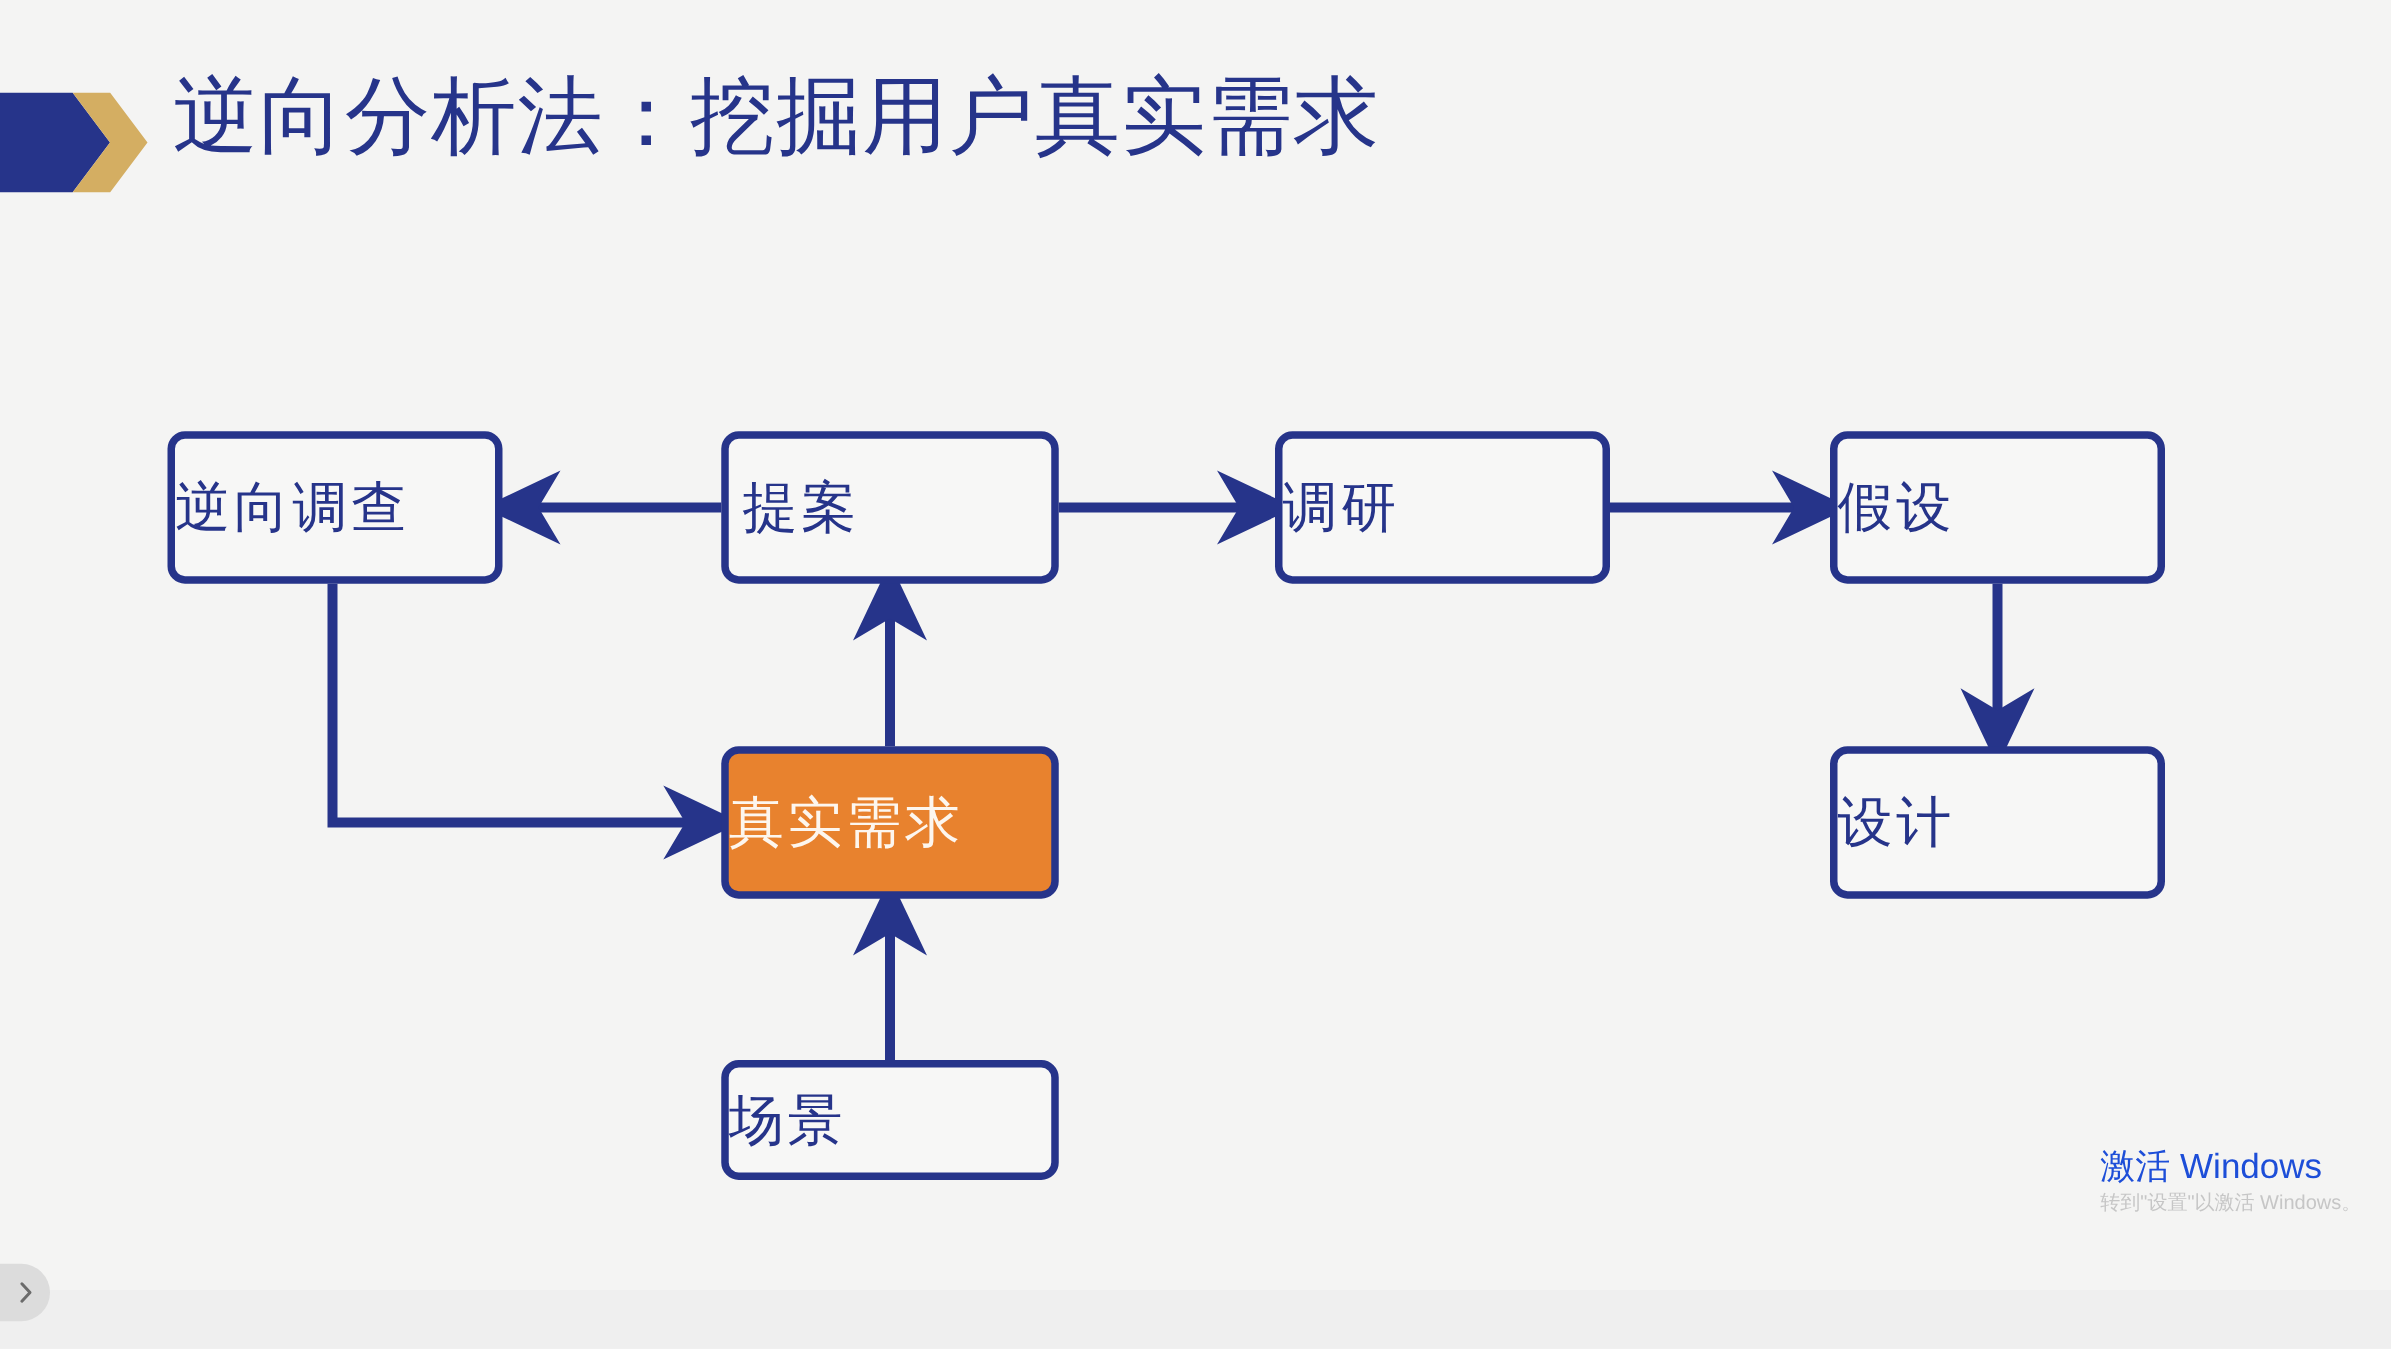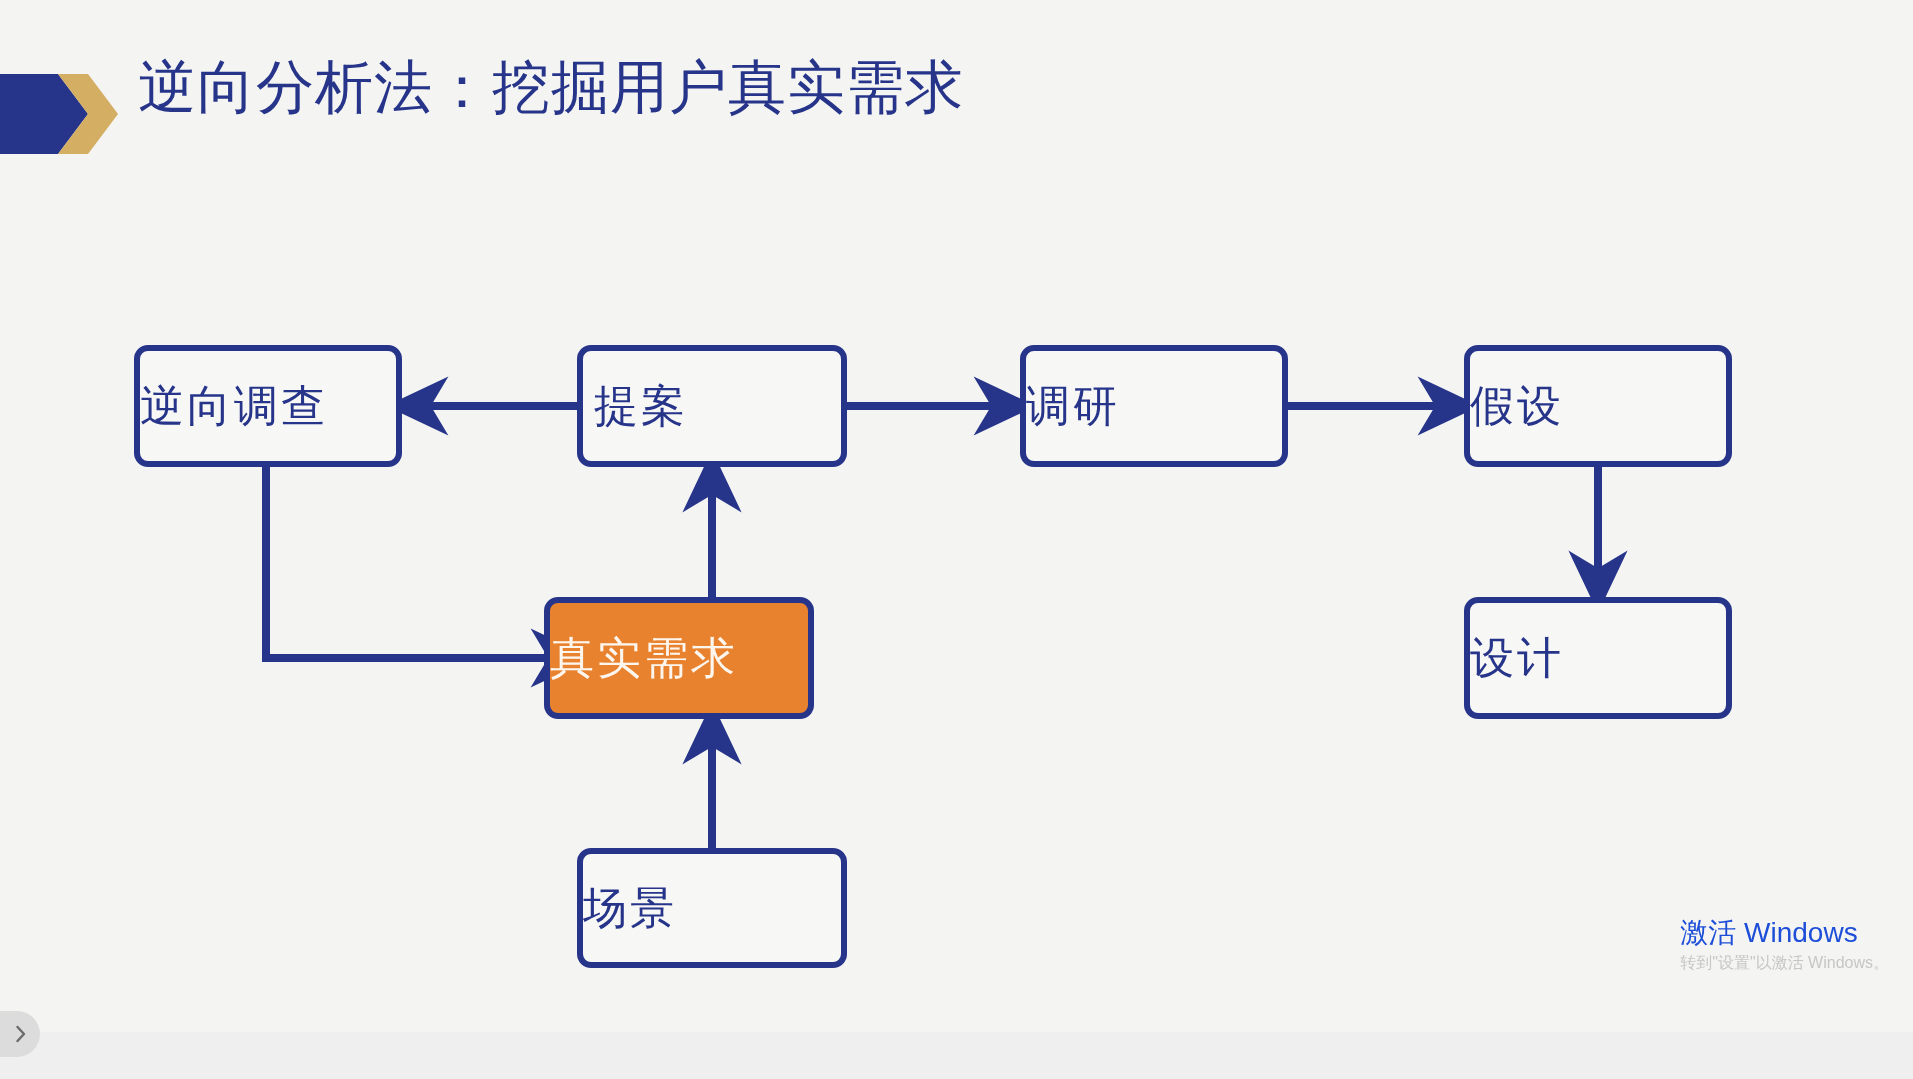--- a/index.html
+++ b/index.html
@@ -31,21 +31,21 @@
     left: 0;
     top: 74px;
     width: 120px;
     height: 80px;
   }
   #title-text {
     position: absolute;
     left: 138px;
     top: 54px;
     font-family: "Liberation Sans", "DejaVu Sans", sans-serif;
-    font-size: 58px;
+    font-size: 68px;
     font-weight: 400;
     letter-spacing: 1px;
     color: #26348a;
     white-space: nowrap;
     line-height: 1.15;
   }
 
   
   #diagram {
     position: absolute;
@@ -73,23 +73,23 @@
   .node.accent {
     background: #e8822e;
     color: #fdf6ee;
   }
 
   
   #node-reverse-survey { left: 134px;  top: 345px; width: 268px; height: 122px; }
   #node-proposal       { left: 577px;  top: 345px; width: 270px; height: 122px; padding-left: 11px; }
   #node-research       { left: 1020px; top: 345px; width: 268px; height: 122px; }
   #node-hypothesis     { left: 1464px; top: 345px; width: 268px; height: 122px; }
-  #node-real-needs     { left: 544px;  top: 597px; width: 270px; height: 122px; }
+  #node-real-needs     { left: 577px;  top: 597px; width: 270px; height: 122px; }
   #node-design         { left: 1464px; top: 597px; width: 268px; height: 122px; }
-  #node-scenario       { left: 577px;  top: 848px; width: 270px; height: 120px; }
+  #node-scenario       { left: 577px;  top: 848px; width: 270px; height: 96px; }
 
   
   #connectors {
     position: absolute;
     left: 0; top: 0;
     width: 1913px; height: 1032px;
     z-index: 1;
     pointer-events: none;
   }
 

